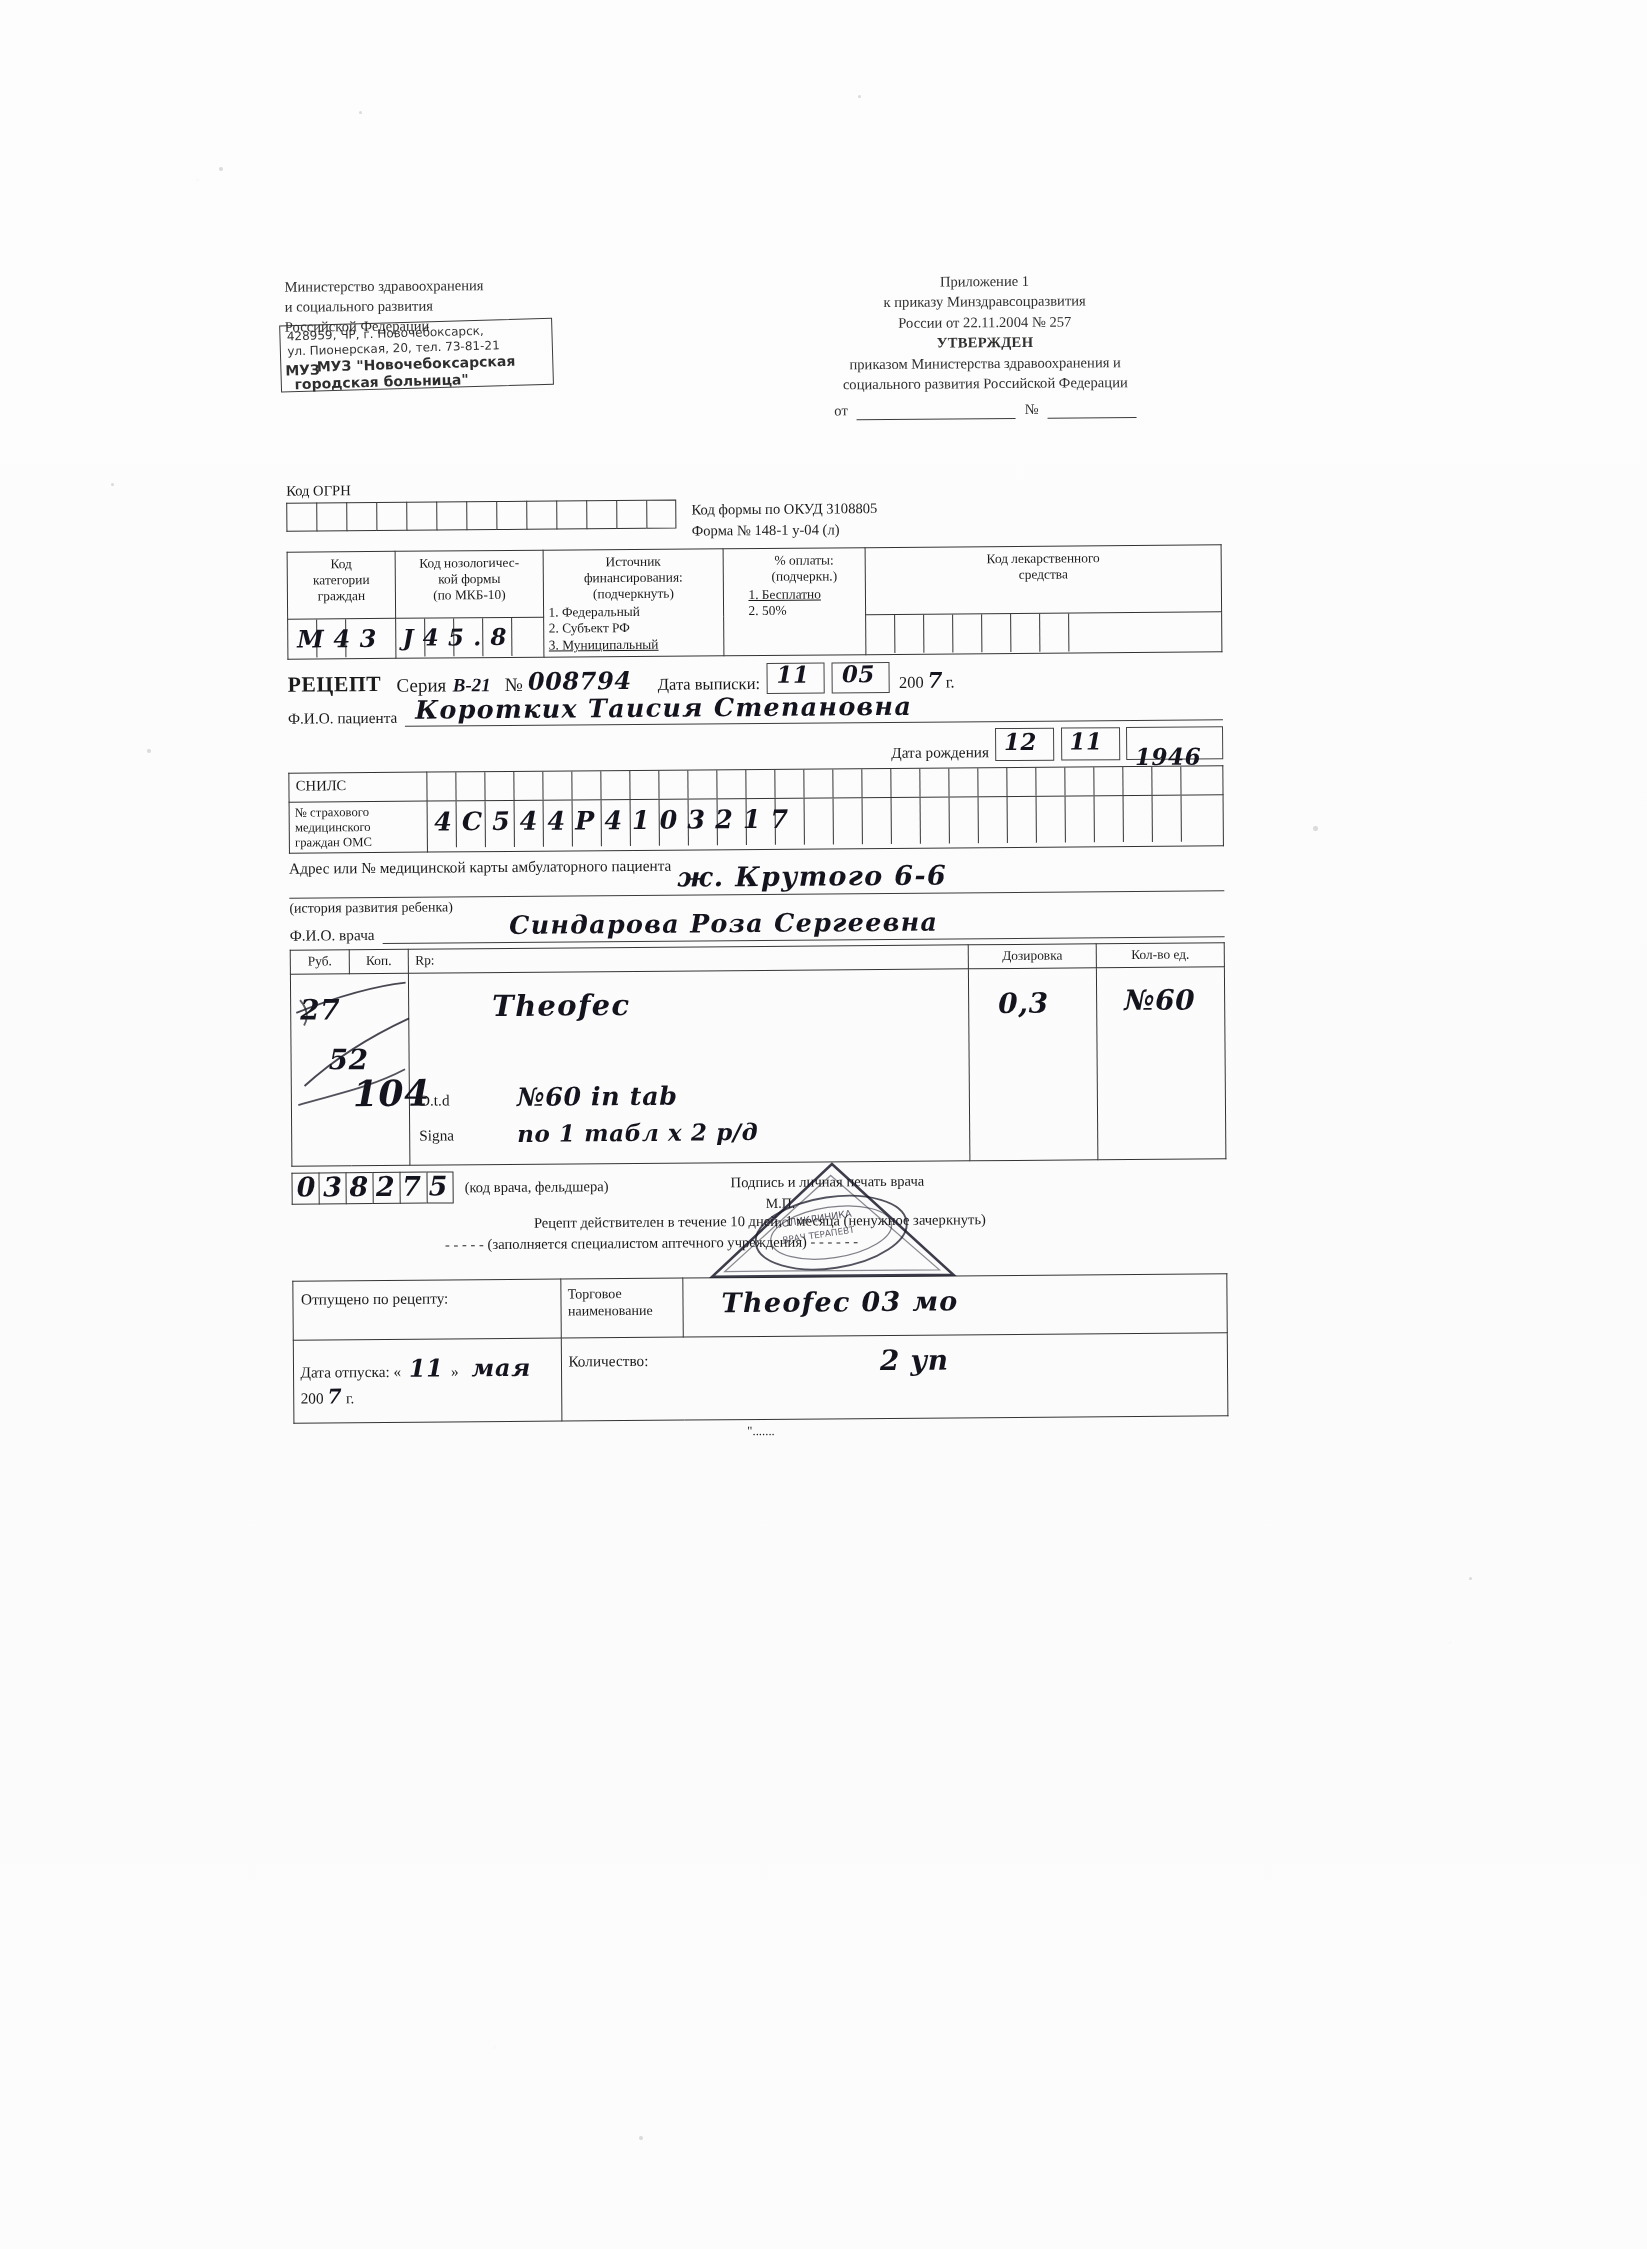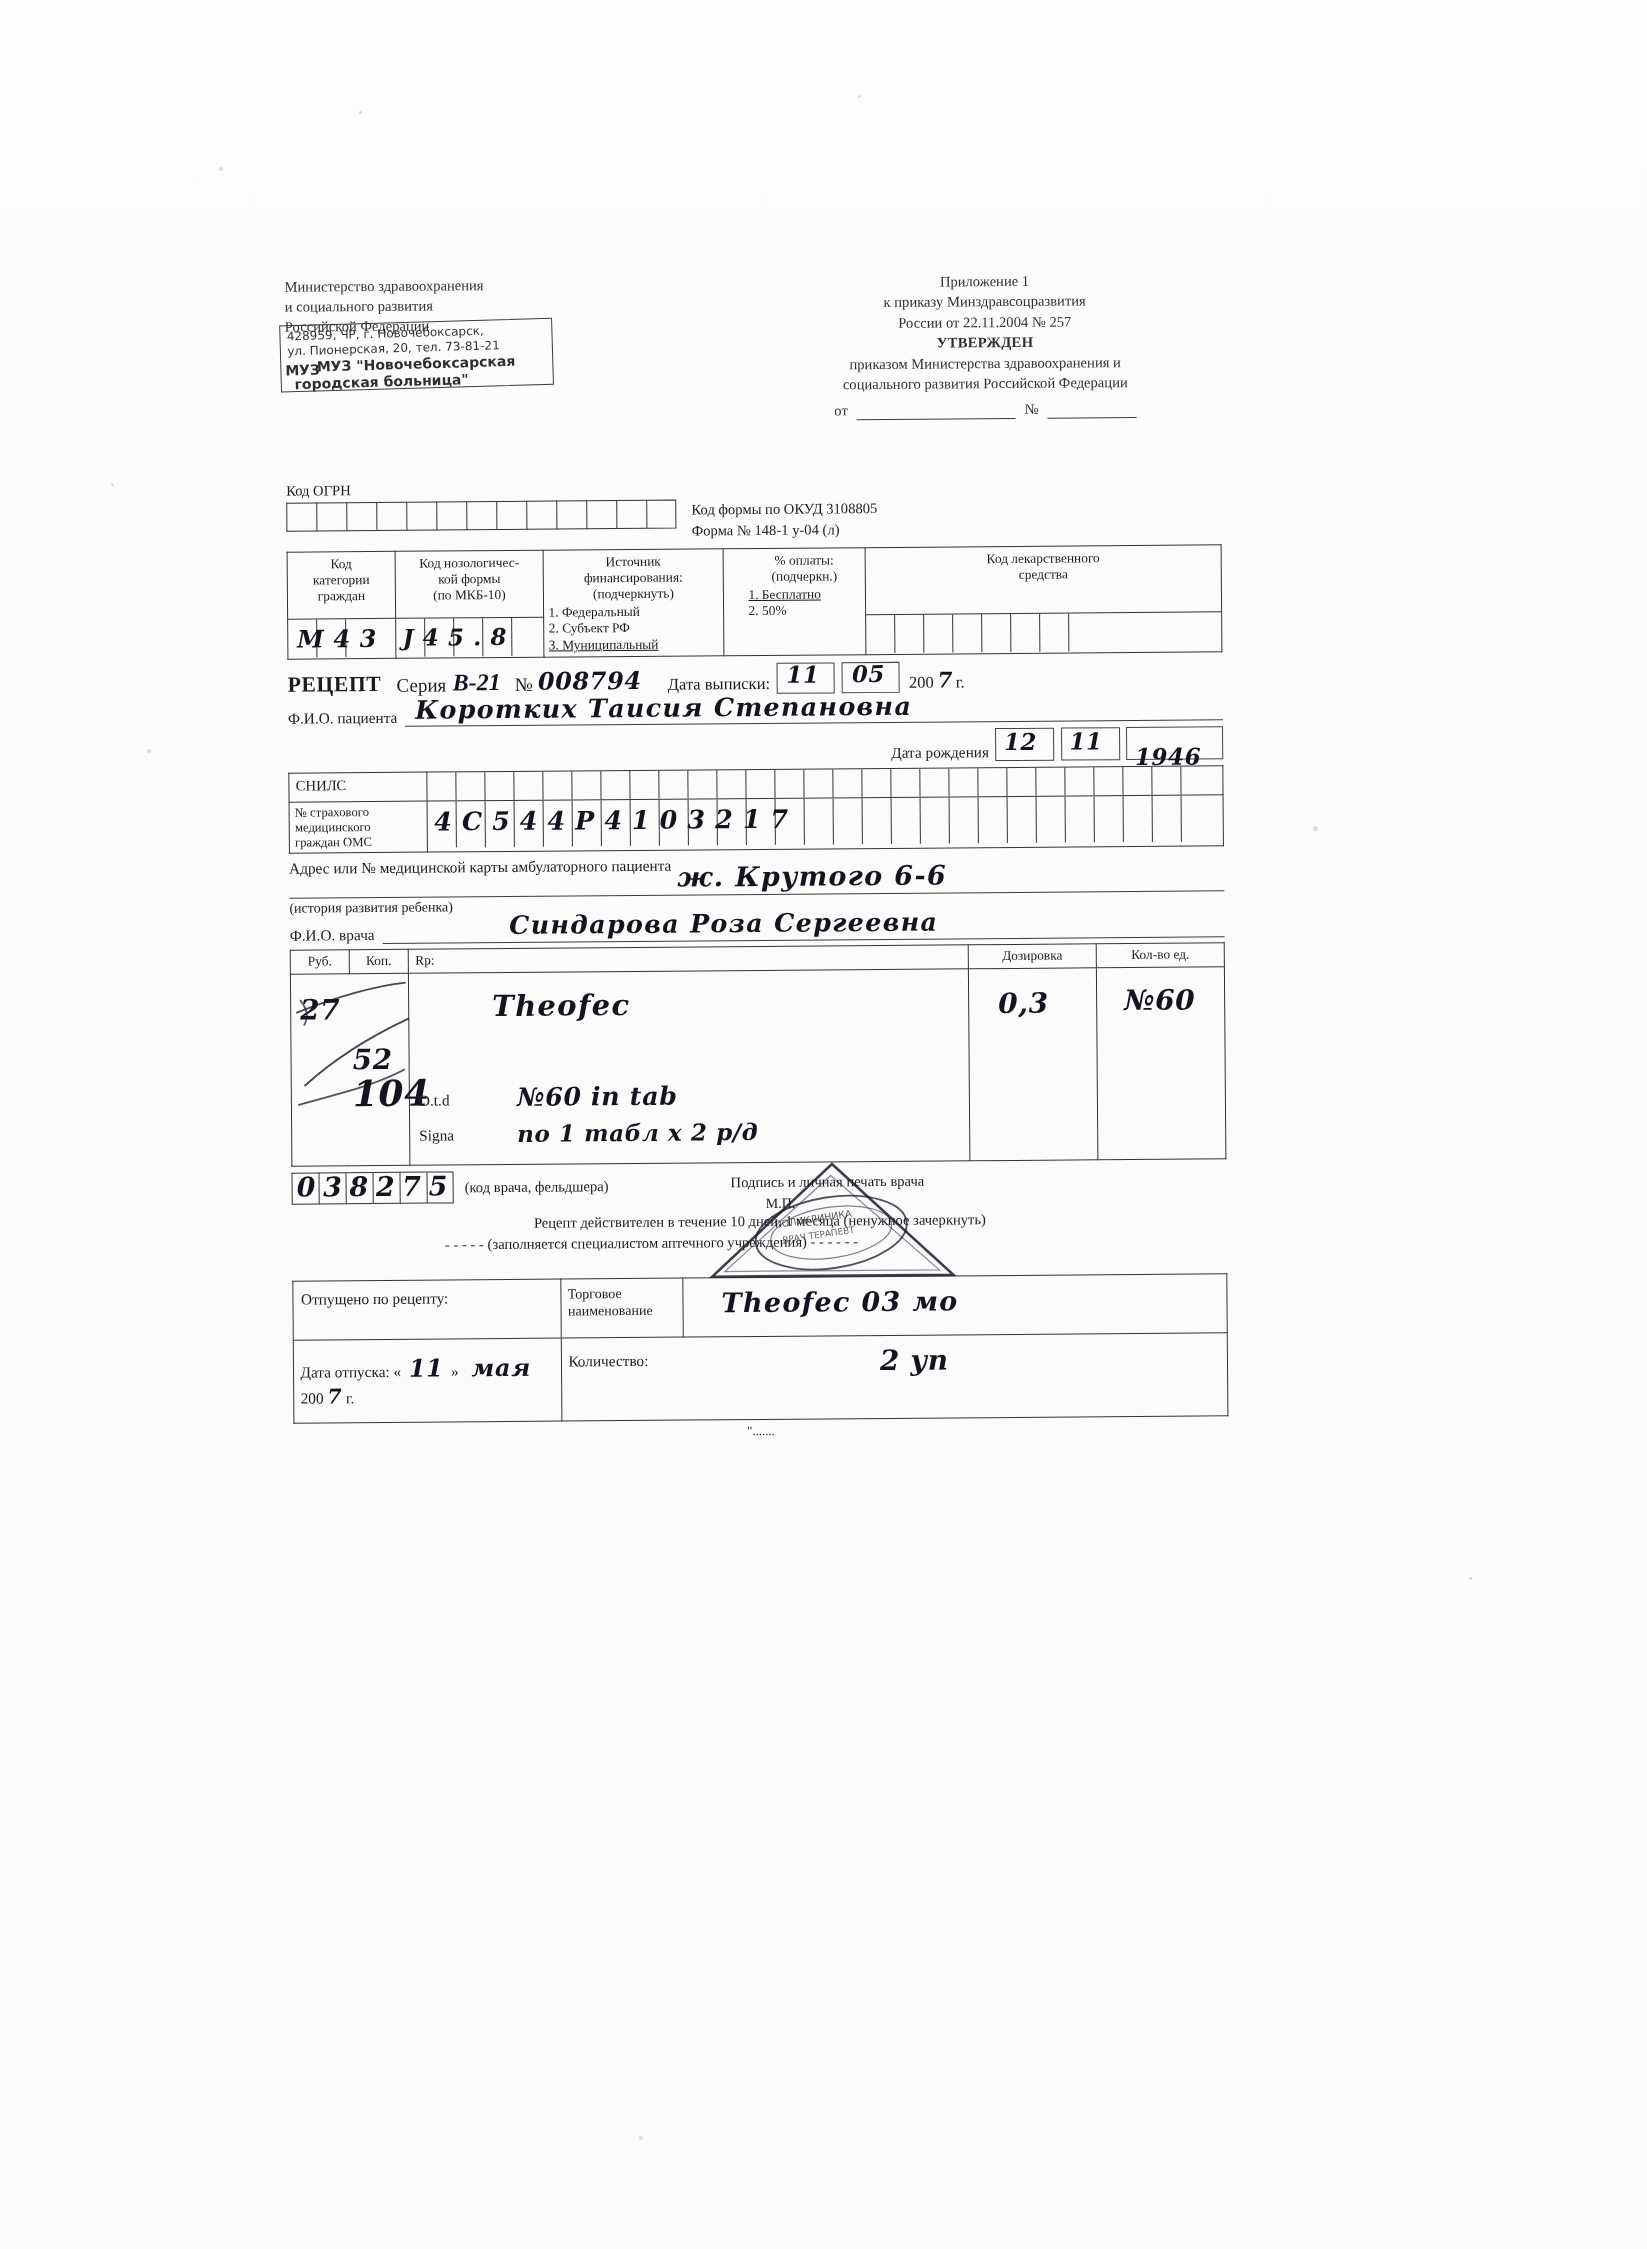--- a/index.html
+++ b/index.html
@@ -251,21 +251,21 @@
             <div class="mg"></div>
           </div>
         </td>
       </tr>
     </tbody>
       </table>
 
     <div class="recept-line">
       <span class="big">РЕЦЕПТ</span>
       <span style="margin-left:15.3px;">Серия</span>
-      <span class="hw2" style="margin-left:6.4px;font-size:24px;">В-21</span>
+      <span class="hw2" style="margin-left:6.4px;font-size:19px;">В-21</span>
       <span style="margin-left:14px;">№</span>
       <span class="hw" style="margin-left:5.1px;font-size:24px;">008794</span>
       <span style="margin-left:26px;font-size:16.5px;">Дата выписки:</span>
       <span style="display:inline-block;border:0.6px solid #444;width:56px;height:29px;margin-left:6.4px;position:relative;">
         <span class="hw" style="position:absolute;left:9px;top:-2.5px;font-size:23px;">11</span>
       </span>
       <span style="display:inline-block;border:0.6px solid #444;width:56px;height:29px;margin-left:7.6px;position:relative;">
         <span class="hw" style="position:absolute;left:9px;top:-2.5px;font-size:23px;">05</span>
       </span>
       <span style="margin-left:9px;font-size:16.5px;">200</span>
@@ -405,21 +405,21 @@
         <td style="width:127px;">
               <div class="cellpad">Дозировка</div>
             </td>
         <td style="width:127px;">
               <div class="cellpad">Кол-во ед.</div>
             </td>
       </tr>
       <tr>
         <td colspan="2" style="height:191px;position:relative;">
           <div class="hw" style="position:absolute;left:9px;top:19px;font-size:28px;">27</div>
-          <div class="hw" style="position:absolute;left:37px;top:69px;font-size:28px;margin-left:24px;">52</div>
+          <div class="hw" style="position:absolute;left:37px;top:69px;font-size:28px;">52</div>
           <div class="hw" style="position:absolute;left:61px;top:98px;font-size:36px;">104</div>
           <svg class="ink" width="121" height="191" style="left:0;top:0;" viewBox="0 0 190 300">
             <path d="M8 60 C60 40, 120 20, 180 14" stroke="#1a1a28" stroke-width="3" fill="none" opacity=".8"></path>
             <path d="M20 175 C70 130, 130 95, 185 70" stroke="#1a1a28" stroke-width="3" fill="none" opacity=".8"></path>
             <path d="M10 205 C60 190, 120 180, 178 150" stroke="#1a1a28" stroke-width="3" fill="none" opacity=".75"></path>
             <path d="M14 40 C24 52, 28 66, 20 80" stroke="#1a1a28" stroke-width="3" fill="none" opacity=".7"></path>
           </svg>
         </td>
         <td style="position:relative;">
           <div class="hw" style="position:absolute;left:83px;top:16.5px;font-size:29px;letter-spacing:1.3px;">Theofec</div>

